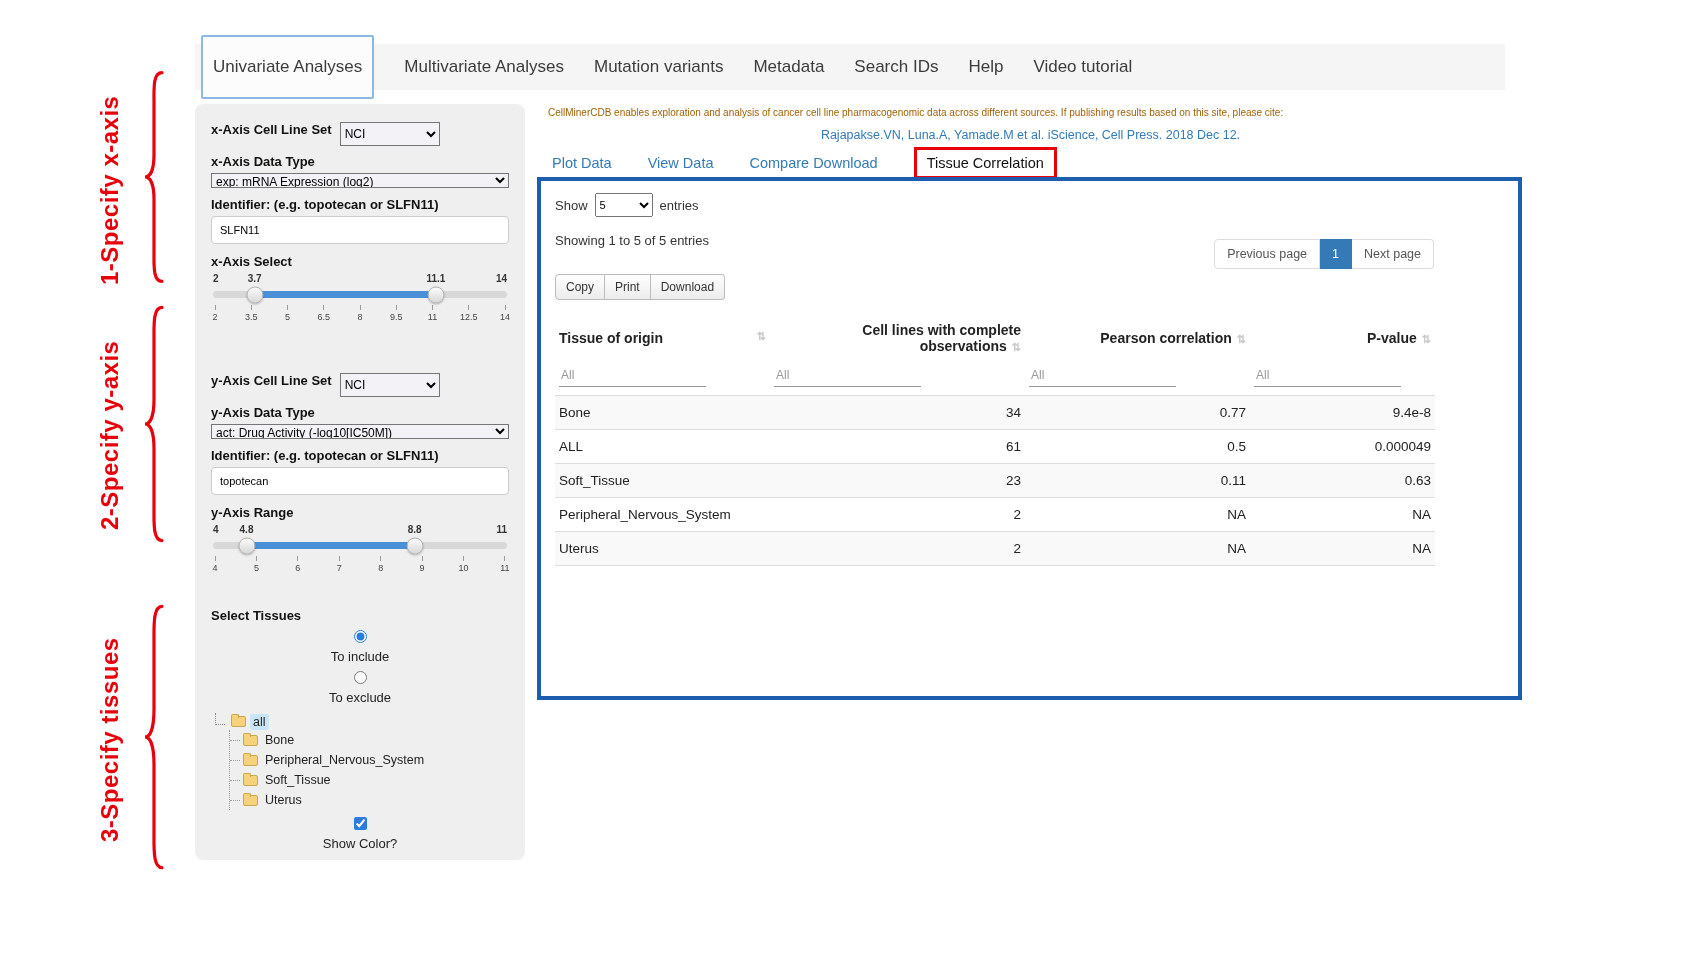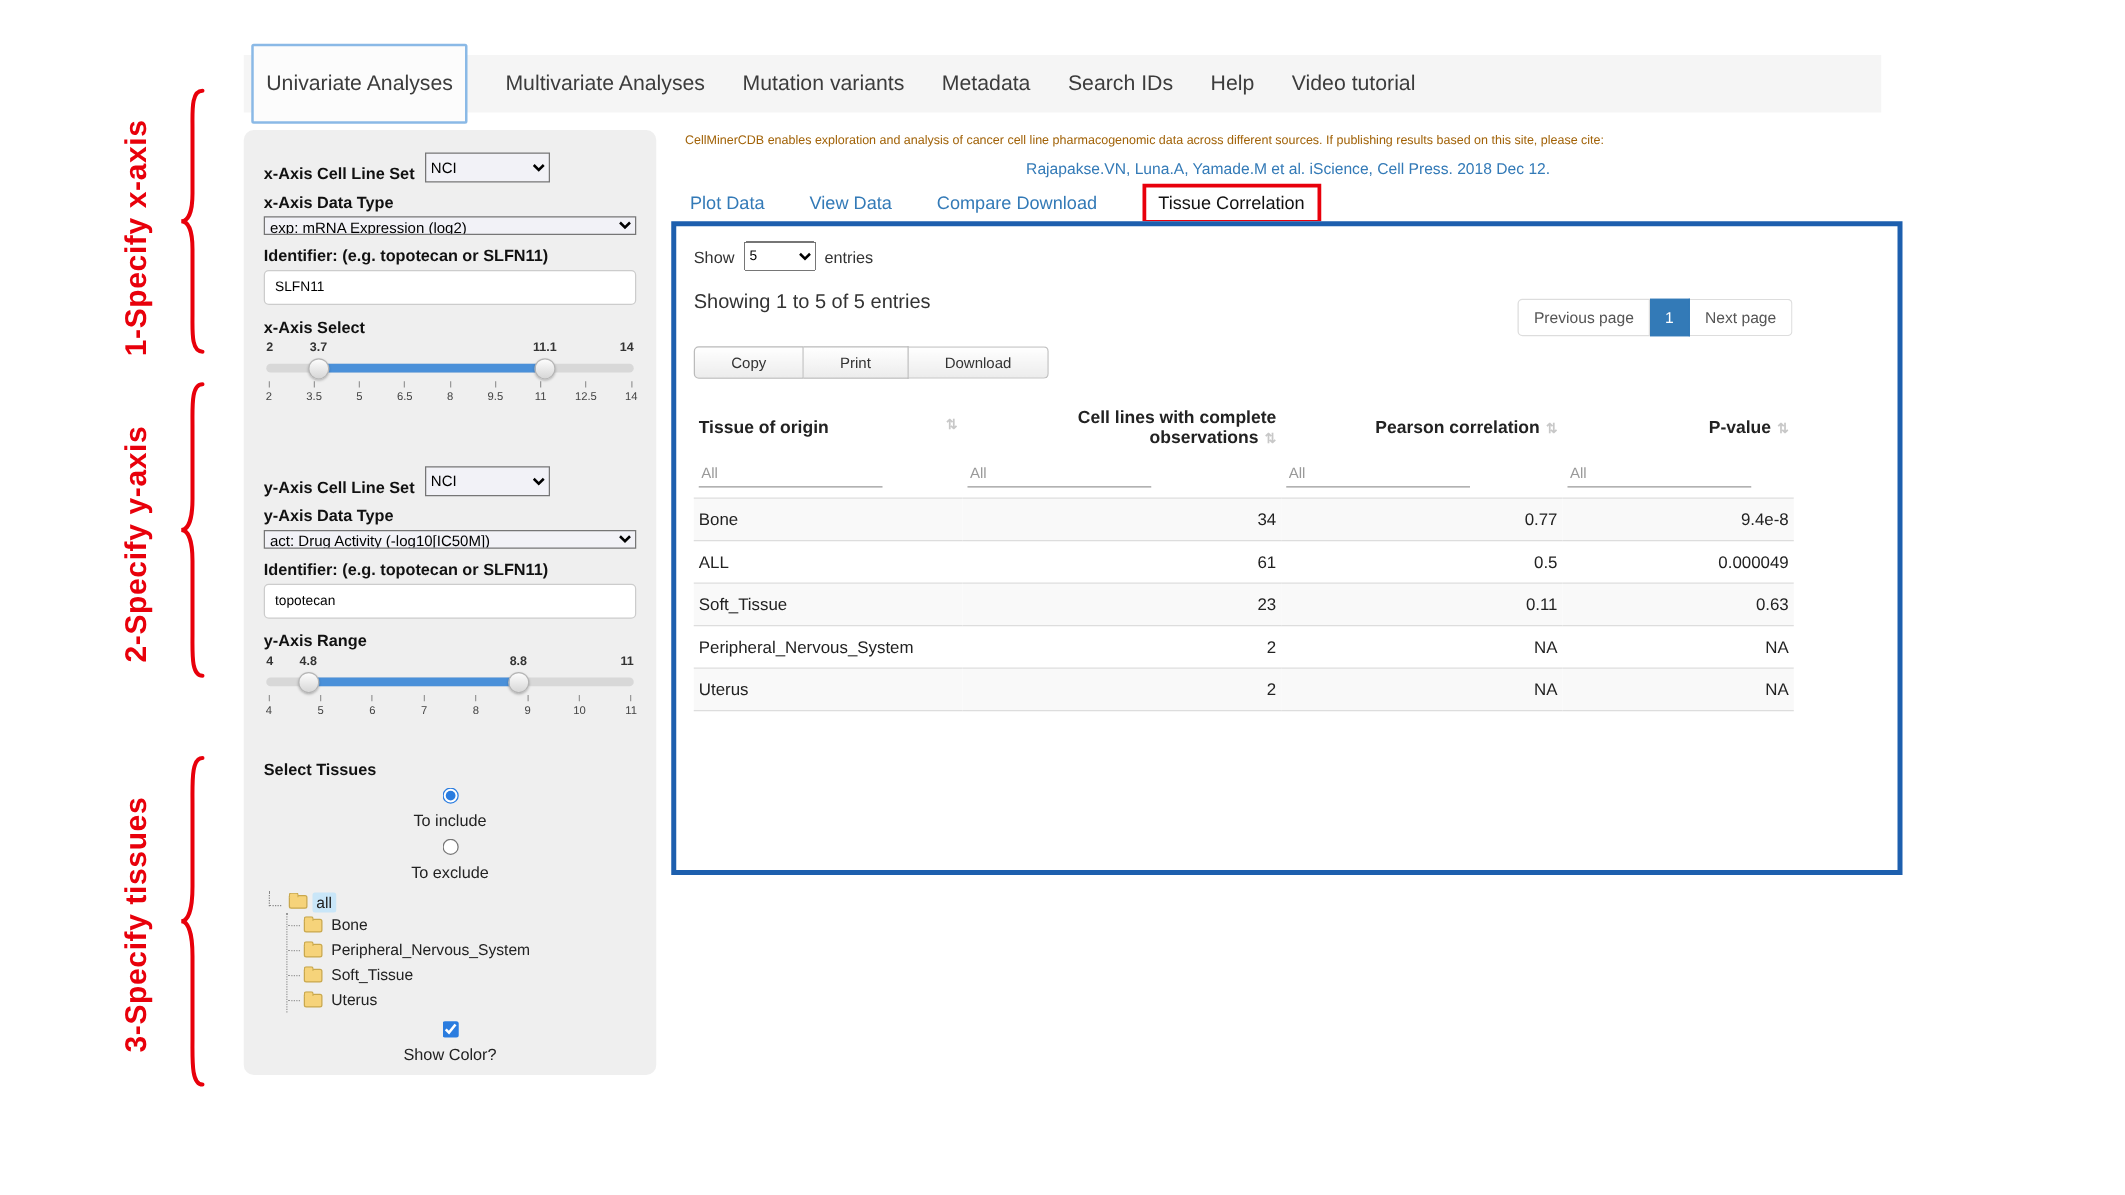--- a/index.html
+++ b/index.html
@@ -22,21 +22,21 @@
   .nav-bar { position:absolute; left:195px; top:44px; width:1310px; height:46px; background:#f5f5f5;
     display:flex; align-items:center; gap:30px; padding-left:6px; }
   .nav-tab { font-size:17px; color:#3c3c3c; white-space:nowrap; cursor:pointer; }
   .nav-tab.active { border:2px solid #8ab9e6; background:#fcfcfc; padding:20px 10px; border-radius:2px; }
 
   
   .sidebar { position:absolute; left:195px; top:104px; width:330px; height:756px; background:#efefef;
     border-radius:8px; padding:18px 16px; font-size:13px; overflow:hidden; }
   .form-label { font-weight:bold; font-size:13px; color:#111; margin:8px 0 4px; }
   .form-label.tight { margin-top:10px; }
-  .inline-row { display:flex; align-items:flex-end; gap:8px; margin-bottom:2px; }
+  .inline-row { display:flex; align-items:flex-start; gap:8px; margin-bottom:2px; }
   .inline-row .form-label { margin:0; }
   select.small { font-size:12px; height:24px; width:100px; background:#f2f2f7; }
   select.full  { width:100%; font-size:12px; height:15px; background:#f2f2f7; }
   input.text { width:100%; height:28px; border:1px solid #ccc; border-radius:4px; padding:0 8px;
     font-size:11px; background:#fff; }
 
   
   .slider { position:relative; margin:4px 2px 0; height:56px; }
   .slider.xgap { margin-bottom:44px; }
   .slider.ygap { margin-bottom:28px; }
@@ -80,28 +80,28 @@
     color:#337ab7; cursor:pointer; }
   .subtabs { position:absolute; left:552px; top:147px; display:flex; align-items:center; gap:36px; font-size:14.5px; }
   .subtab { color:#337ab7; cursor:pointer; white-space:nowrap; }
   .subtab.active { color:#111; border:3px solid #e8000b; padding:5px 10px; background:#fff; }
 
   
   .data-panel { position:absolute; left:537px; top:177px; width:985px; height:523px;
     border:4px solid #1d5fae; background:#fff; padding:12px 14px; }
   .show-row { display:flex; align-items:center; gap:7px; font-size:13px; color:#333; }
   select.entries { height:24px; font-size:11px; width:58px; }
-  .showing-text { margin-top:16px; font-size:16px; color:#333; }
+  .showing-text { margin-top:16px; font-size:13px; color:#333; }
   .pagination { position:absolute; top:58px; right:84px; display:flex; font-size:12.5px; }
   .page-btn { border:1px solid #ddd; background:#fff; padding:7px 12px; color:#555; cursor:pointer; }
   .page-btn.prev { border-radius:4px 0 0 4px; }
   .page-btn.next { border-radius:0 4px 4px 0; border-left:none; }
   .page-btn.current { background:#337ab7; border-color:#337ab7; color:#fff; border-left:none; }
   .btn-group { margin-top:26px; display:inline-flex; }
-  .tool-btn { border:1px solid #bbb; background:linear-gradient(#ffffff,#ececec); padding:5px 29px;
+  .tool-btn { border:1px solid #bbb; background:linear-gradient(#ffffff,#ececec); padding:5px 10px;
     font-size:12px; color:#333; cursor:pointer; }
   .tool-btn:first-child { border-radius:4px 0 0 4px; }
   .tool-btn:last-child { border-radius:0 4px 4px 0; }
   .tool-btn + .tool-btn { border-left:none; }
 
   .corr-table { margin-top:14px; width:880px; border-collapse:collapse; font-size:13.5px; color:#222; }
   .corr-table th { font-size:14px; font-weight:bold; padding:8px 4px; cursor:pointer; }
   .corr-table th.col1 { width:215px; text-align:left; }
   .corr-table th.col2 { width:255px; text-align:right; }
   .corr-table th.col3 { width:225px; text-align:right; }

